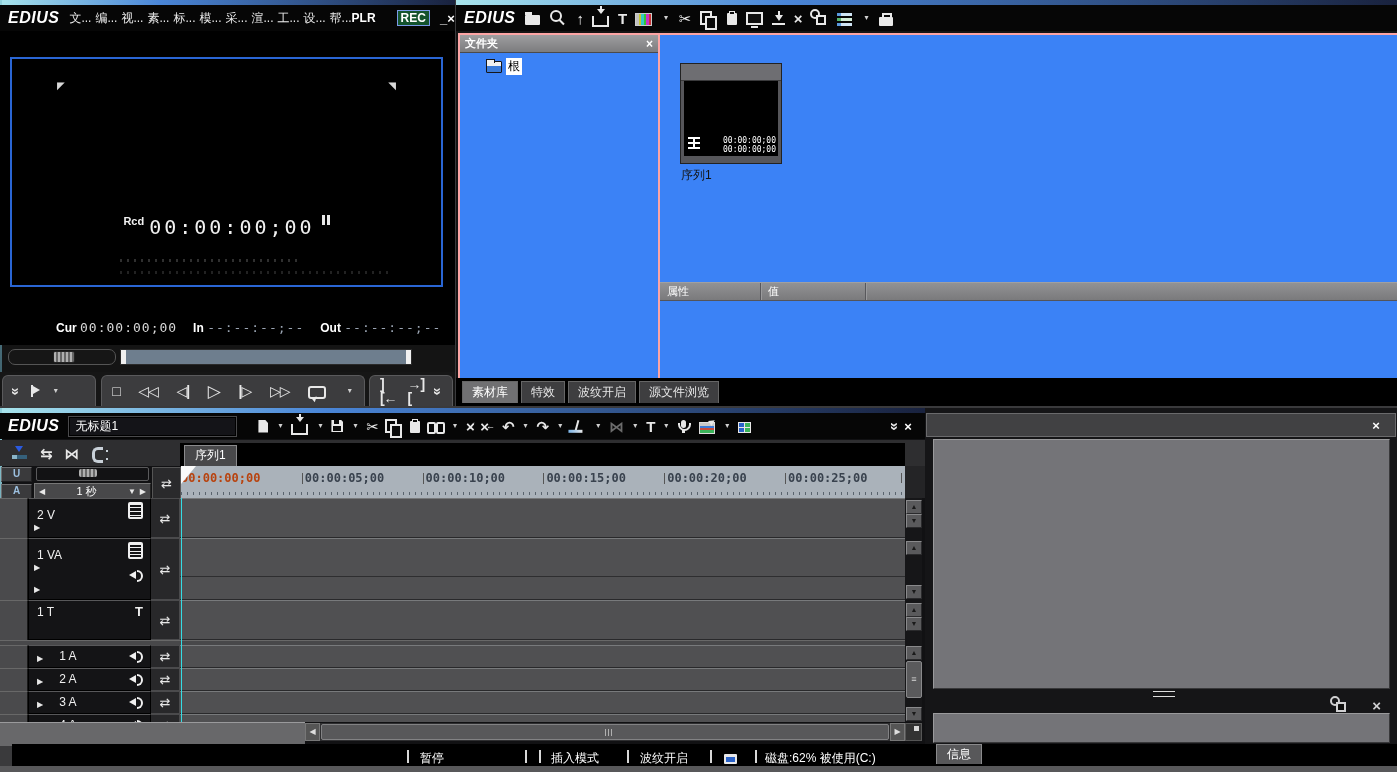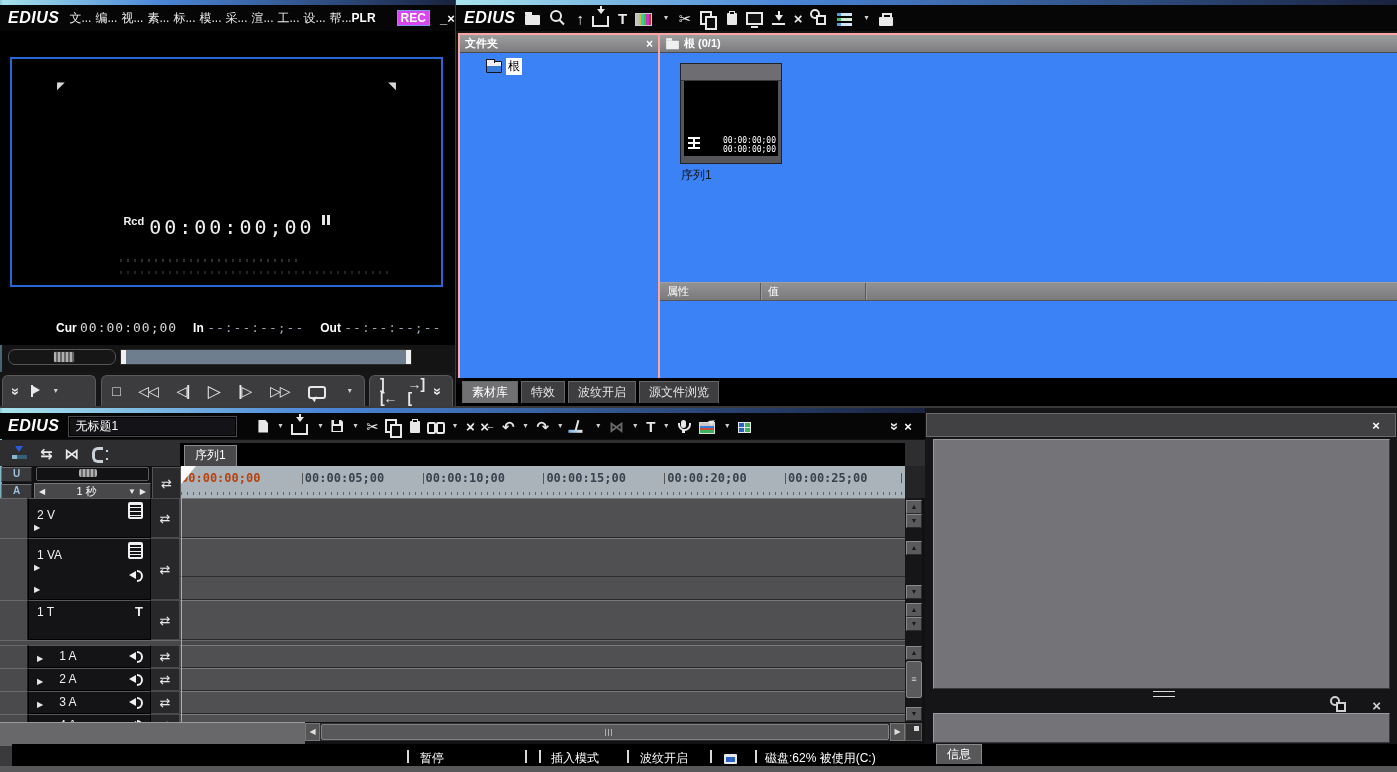--- a/index.html
+++ b/index.html
@@ -87,21 +87,21 @@
   .ic-speaker::after{content:"";position:absolute;left:8px;top:-1px;width:4px;height:8px;border:2px solid currentColor;border-left:none;border-radius:0 6px 6px 0}
   .ic-seq{width:12px;height:12px;background:linear-gradient(180deg,currentColor 0 2px,transparent 2px 5px,currentColor 5px 7px,transparent 7px 10px,currentColor 10px)}
   .ic-seq::before{content:"";position:absolute;left:5px;top:0;width:2px;height:12px;background:currentColor}
   .ic-winsm{width:13px;height:10px;background:#e8e8e8;border-radius:1px;margin-top:2px}
   .ic-winsm::before{content:"";position:absolute;left:2px;top:3px;width:9px;height:5px;background:#2a62c8}
   
   #win-player{left:0;top:0;width:455px;height:406px;background:#141414}
   .menu{display:flex;gap:4px;color:#ececec;font-size:12px}
   .mitem{cursor:default}
   .plr{font-weight:bold;color:#fff;font-size:12px;margin-right:21px}
-  .rec{font-weight:bold;color:#fff;font-size:12px;background:#d946ef;border:1px solid #7a9ae8;padding:0 3px;margin-right:10px}
+  .rec{font-weight:bold;color:#fff;font-size:12px;background:#14532d;border:1px solid #7a9ae8;padding:0 3px;margin-right:10px}
   .preview{position:absolute;left:0;top:31px;width:455px;height:314px;background:#000}
   .pframe{position:absolute;left:10px;top:26px;width:429px;height:226px;border:2px solid #2a66d4;background:#000}
   .cmark{position:absolute;color:#d8d8d8;font-size:10px;line-height:1}
   .rcd{position:absolute;left:0;top:156px;width:100%;display:flex;justify-content:center;align-items:flex-start;gap:5px;color:#f0f0f0}
   .rcd .lab{font-size:11px;font-weight:bold}
   .rcd .tc{font-size:20px;letter-spacing:3px}
   .pb{display:inline-flex;gap:2px;margin-left:2px}.pb i{width:3px;height:10px;background:#e8e8e8}
   .meter{position:absolute;left:108px;top:200px;width:180px;height:3px;opacity:.35;
     background:repeating-linear-gradient(90deg,#888 0 2px,transparent 2px 7px)}
   .meter2{position:absolute;left:108px;top:212px;width:270px;height:3px;opacity:.25;
@@ -400,24 +400,20 @@
       <div class="phead">
         <span>文件夹</span>
         <span class="x">×</span>
       </div>
       <div class="treeitem">
         <i class="ic ic-folderb"></i>
         <span class="lbl">根</span>
       </div>
     </div>
     <div id="bin-panel" class="panel">
-      <div class="phead">
-        <i class="ic ic-folder" style="color:#f0f0f0;transform:scale(.85)"></i>
-        <span>根 (0/1)</span>
-      </div>
       <div class="clip">
         <div class="strip"></div>
         <div class="thumb">
           <span class="seqic"><i class="ic ic-seq"></i></span>
           <div class="tcs mono">
             <div>00:00:00;00</div>
             <div>00:00:00;00</div>
           </div>
         </div>
       </div>

